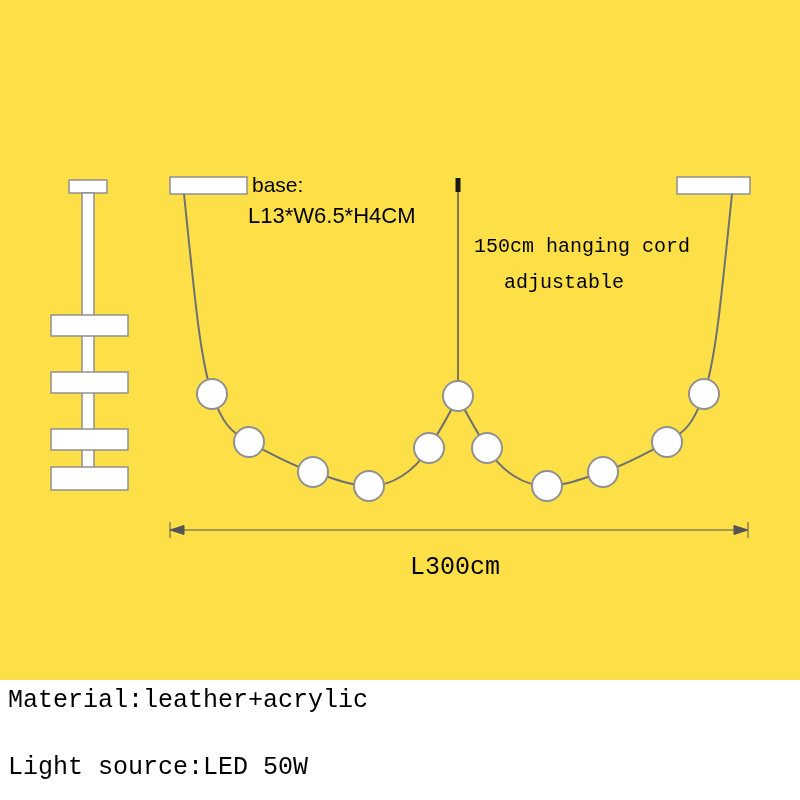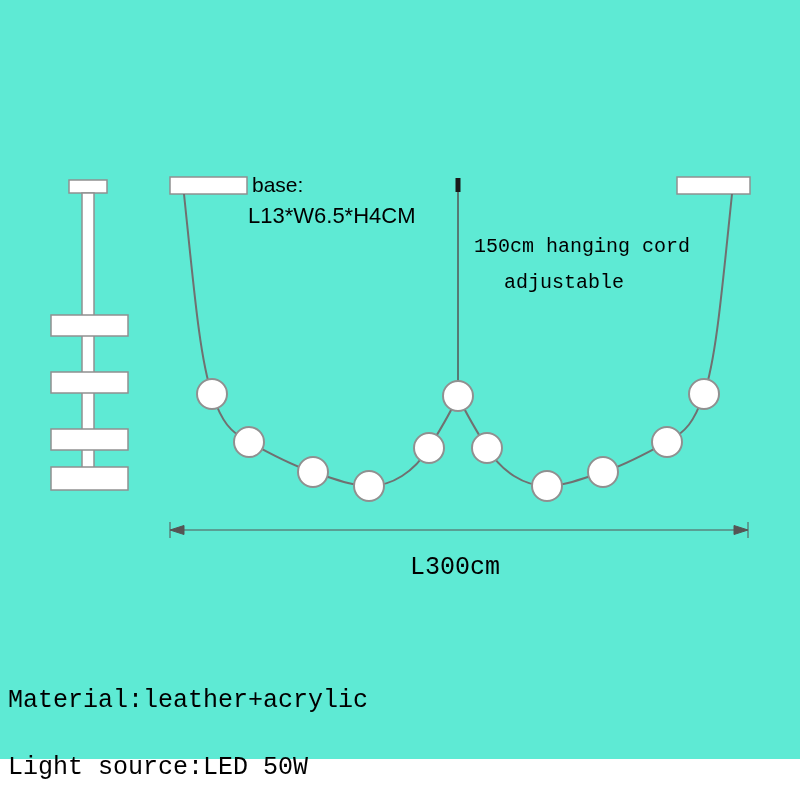--- a/index.html
+++ b/index.html
@@ -3,22 +3,22 @@
 <meta charset="utf-8">
 <style>
   html, body {
     margin: 0; padding: 0;
     width: 800px; height: 800px;
     background: #ffffff;
     overflow: hidden;
   }
   .canvas {
     position: relative;
-    width: 800px; height: 759px;
-    background: #5eead4;
+    width: 800px; height: 680px;
+    background: #fde047;
   }
   svg { position: absolute; left: 0; top: 0; display: block; }
   .sans { font-family: "Liberation Sans", "DejaVu Sans", sans-serif; }
   .mono { font-family: "Liberation Mono", "DejaVu Sans Mono", monospace; }
   text { fill: #000000; }
 </style>
 </head>
 <body>
 
 <div class="canvas">

